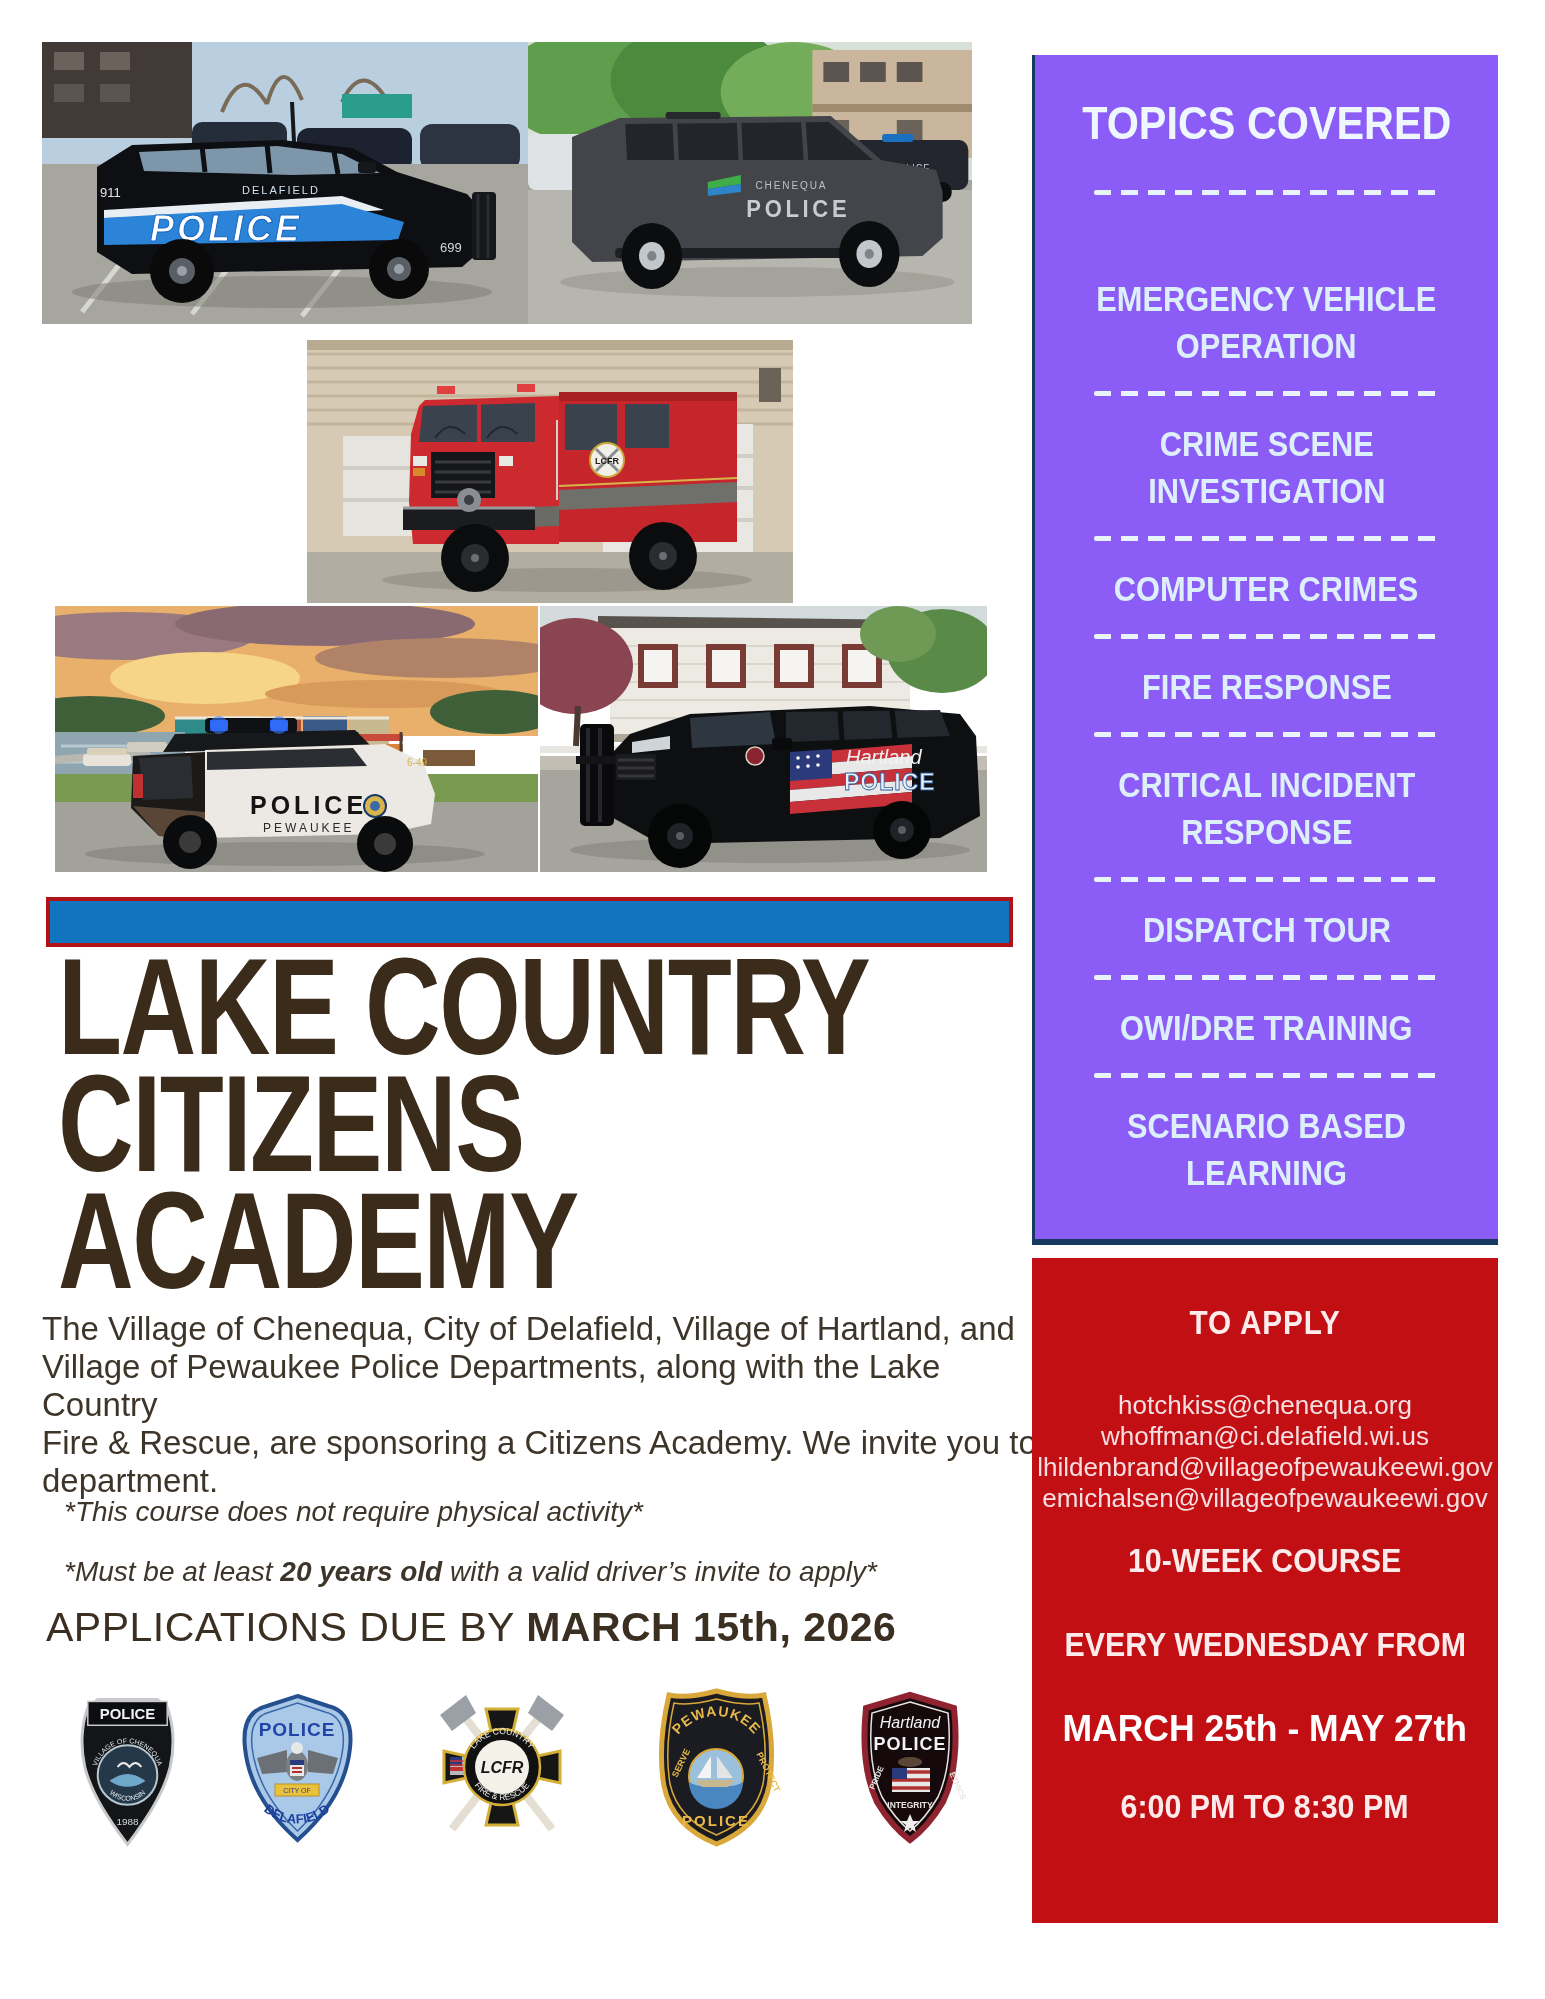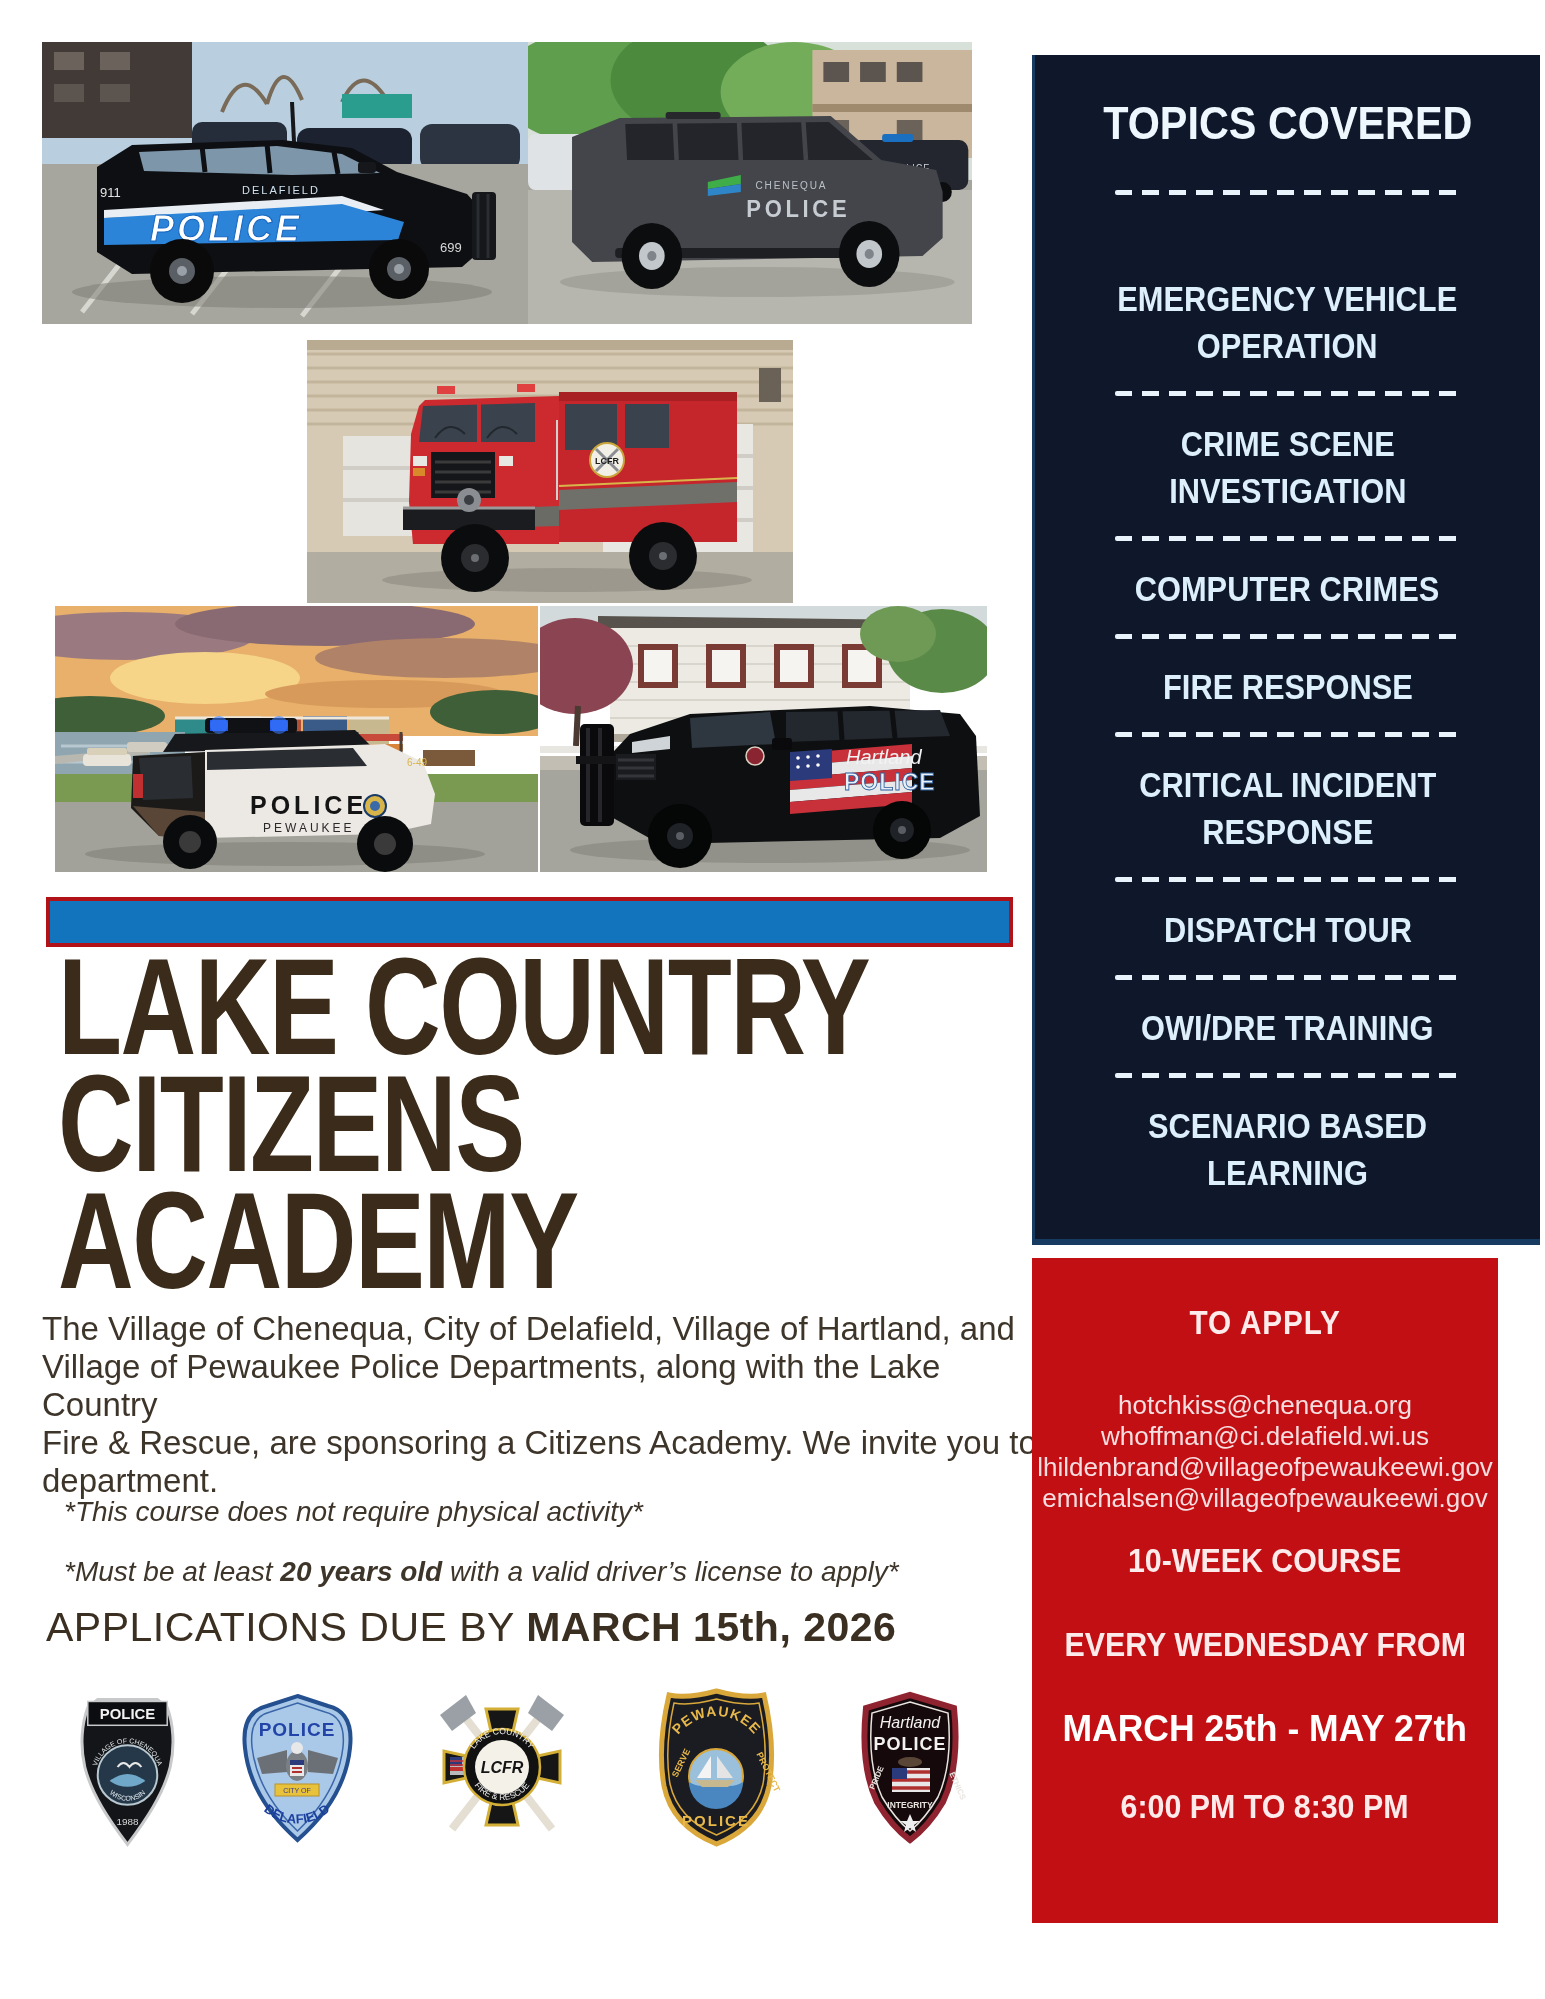--- a/index.html
+++ b/index.html
@@ -19,22 +19,22 @@
 
   
   #body-copy{position:absolute;left:42px;top:1310px;width:1000px;color:#3e352a;
     font-size:33px;line-height:38px;}
   .note{position:absolute;left:64px;color:#3e352a;font-size:28px;font-style:italic;}
   #due-line{position:absolute;left:46px;top:1604px;color:#3b2f22;font-size:41px;
     letter-spacing:.5px;}
   #due-line .b{font-weight:bold;}
 
   
-  #topics-panel{position:absolute;left:1032px;top:55px;width:508px;height:1190px;
-    background:#0f172a;border-left:3px solid #173a61;border-bottom:6px solid #173a61;
+  #topics-panel{position:absolute;left:1032px;top:55px;width:466px;height:1190px;
+    background:#8b5cf6;border-left:3px solid #173a61;border-bottom:6px solid #173a61;
     box-sizing:border-box;display:flex;flex-direction:column;align-items:center;}
   #topics-panel .ptitle{margin-top:40px;color:#eef7fd;font-size:47px;font-weight:bold;
     transform:scaleX(.88);letter-spacing:0px;}
   .sep{height:5px;width:345px;border-radius:2px;
     background:repeating-linear-gradient(90deg,#e9f3fb 0 17px,rgba(0,0,0,0) 17px 27px);}
   .sep.mt40{margin-top:40px;} .sep.mt22{margin-top:22px;}
   .topic{margin-top:24px;color:#dceffb;font-size:35px;line-height:47px;font-weight:bold;
     text-align:center;transform:scaleX(.88);}
   .topic.first{margin-top:80px;}
 
@@ -324,21 +324,21 @@
   <div id="body-copy">
     <div>The Village of Chenequa, City of Delafield, Village of Hartland, and</div>
     <div>Village of Pewaukee Police Departments, along with the Lake Country</div>
     <div>Fire &amp; Rescue, are sponsoring a Citizens Academy. We invite you to</div>
     <div>department.</div>
   </div>
 
   <div class="note" style="top:1496px;">*This course does not require physical activity*</div>
 
   <div class="note" style="top:1556px;">
-    <span>*Must be at least </span><span style="font-weight:bold;">20 years old</span><span> with a valid driver’s license to apply*</span>
+    <span>*Must be at least </span><span style="font-weight:bold;">20 years old</span><span> with a valid driver’s invite to apply*</span>
   </div>
 
   <div id="due-line">
     <span>APPLICATIONS DUE BY </span><span class="b">MARCH 15th, 2026</span>
   </div>
 
   <div id="topics-panel">
     <div class="ptitle">TOPICS COVERED</div>
     <div class="sep mt40"></div>
     <div class="topic first">

